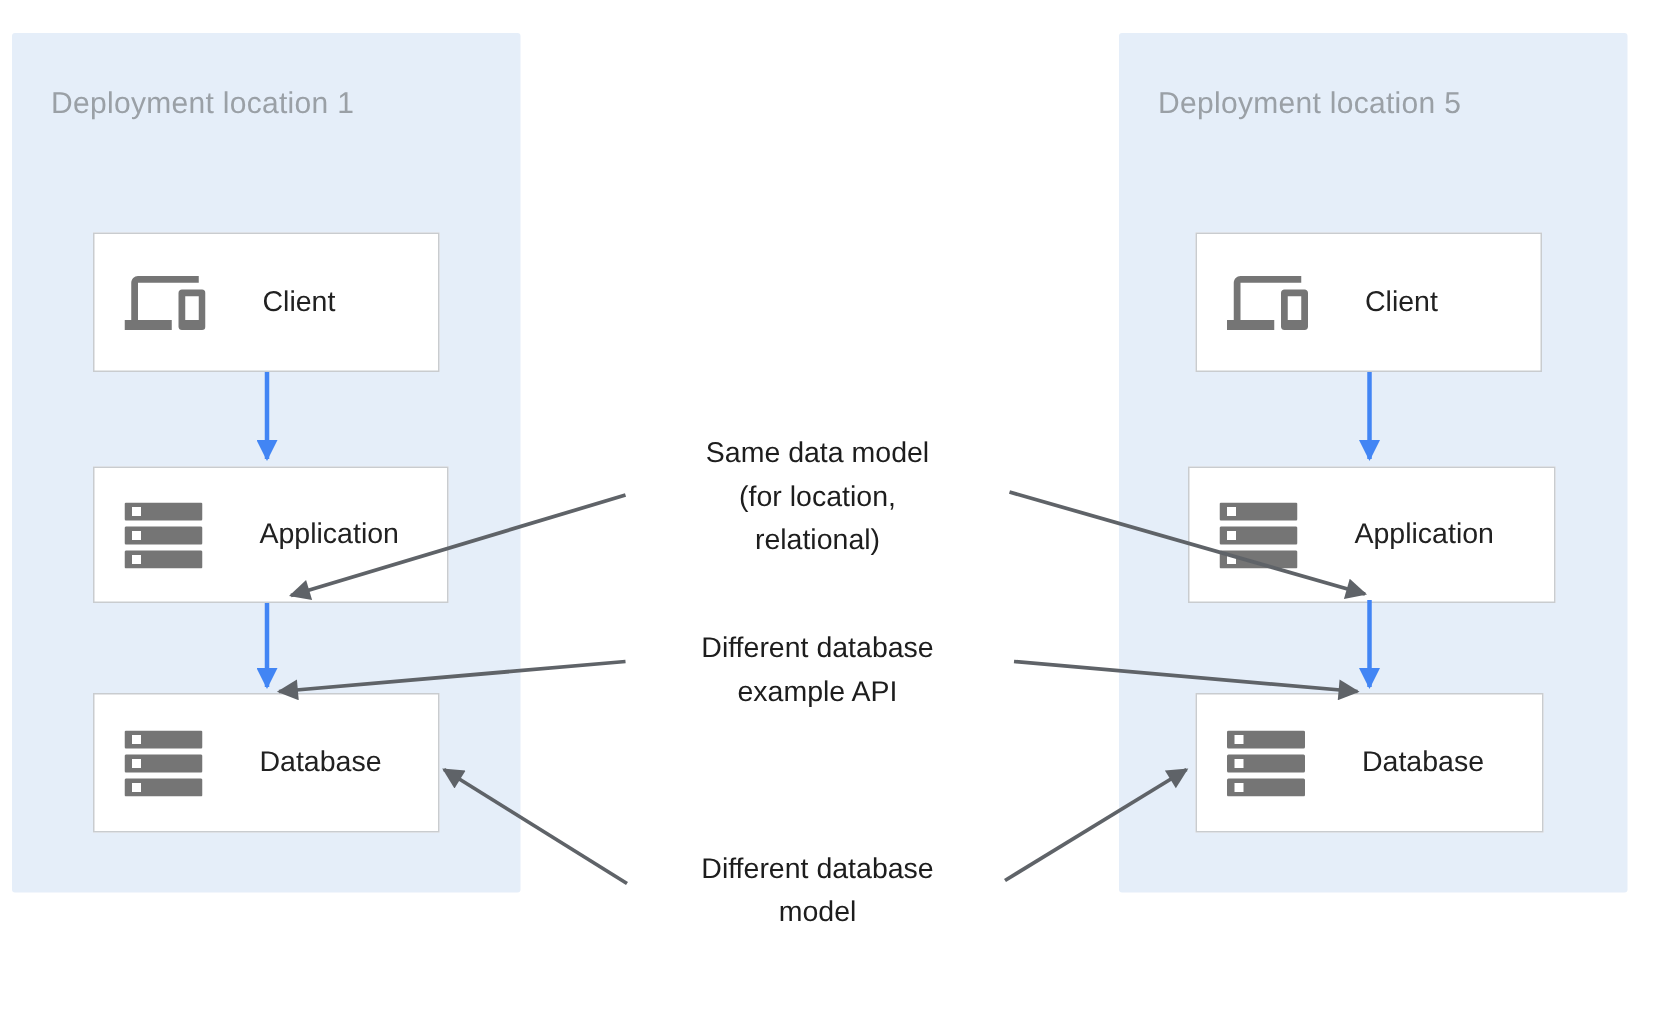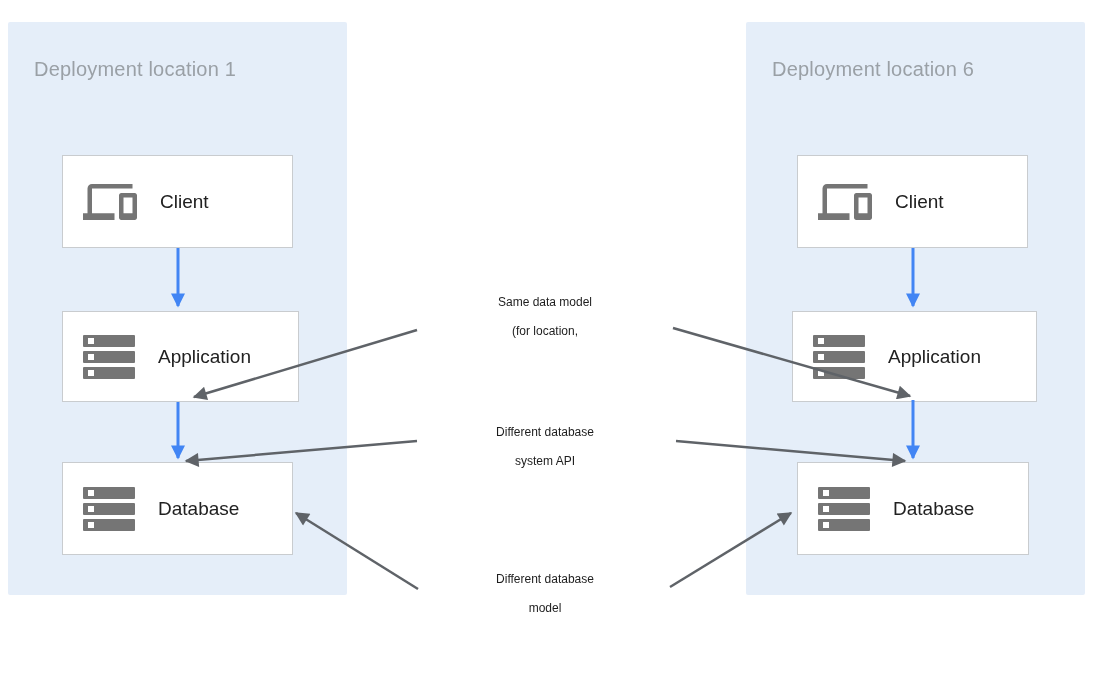--- a/index.html
+++ b/index.html
@@ -42,60 +42,60 @@
     letter-spacing:.2px;
     white-space:nowrap;
   }
   .node{
     position:absolute;
     background:var(--box_bg);
     border:1px solid var(--box_border);
     display:flex;
     align-items:center;
     padding-left:20px;
-    gap:23px;
+    gap:38px;
   }
   .node-label{
     font-size:19px;
     color:var(--node_text);
     white-space:nowrap;
   }
   .icon{display:flex;align-items:center;justify-content:center;}
   .arrows{
     position:absolute;
     left:0;top:0;
     pointer-events:none;
     z-index:5;
   }
   .arrows .blue{stroke:var(--arrow_blue);stroke-width:3;}
   .arrows .gray{stroke:var(--arrow_gray);stroke-width:2.5;}
   .ann{
     position:absolute;
     width:300px;
     text-align:center;
-    font-size:12px;
+    font-size:19px;
     line-height:29px;
     color:var(--annotation_text);
     z-index:6;
   }
   .ann-1{left:395px;top:288px;}
   .ann-2{left:395px;top:418px;}
   .ann-3{left:395px;top:565px;}
 </style>
 </head>
 <body>
 
 <div class="stage">
 
   <div class="panel panel-left">
     <div class="panel-title">Deployment location 1</div>
   </div>
 
   <div class="panel panel-right">
-    <div class="panel-title">Deployment location 6</div>
+    <div class="panel-title">Deployment location 5</div>
   </div>
 
   <div class="node" style="left:62px;top:155px;width:231px;height:93px">
     <span class="icon">
       <svg width="54" height="36" viewBox="0 4 24 16" aria-hidden="true">
         <path style="fill:var(--icon)" d="M4 6h18V4H4c-1.1 0-2 .9-2 2v11H0v3h14v-3H4V6zm19 2h-6c-.55 0-1 .45-1 1v10c0 .55.45 1 1 1h6c.55 0 1-.45 1-1V9c0-.55-.45-1-1-1zm-1 9h-4v-7h4v7z"></path>
       </svg>
     </span>
     <span class="node-label">Client</span>
   </div>
@@ -177,24 +177,25 @@
           <rect x="5" y="35" width="6" height="6"></rect>
         </g>
       </svg>
     </span>
     <span class="node-label">Database</span>
   </div>
 
   <div class="ann ann-1">
     <div>Same data model</div>
     <div>(for location,</div>
+    <div>relational)</div>
   </div>
   <div class="ann ann-2">
     <div>Different database</div>
-    <div>system API</div>
+    <div>example API</div>
   </div>
   <div class="ann ann-3">
     <div>Different database</div>
     <div>model</div>
   </div>
 
   <svg class="arrows" width="1106" height="684" viewBox="0 0 1106 684">
     <defs>
       <marker id="head-blue" viewBox="0 0 10 10" refX="9" refY="5" markerWidth="15" markerHeight="14" orient="auto-start-reverse" markerUnits="userSpaceOnUse">
         <path d="M0 0 L10 5 L0 10 z" style="fill:var(--arrow_blue)"></path>

